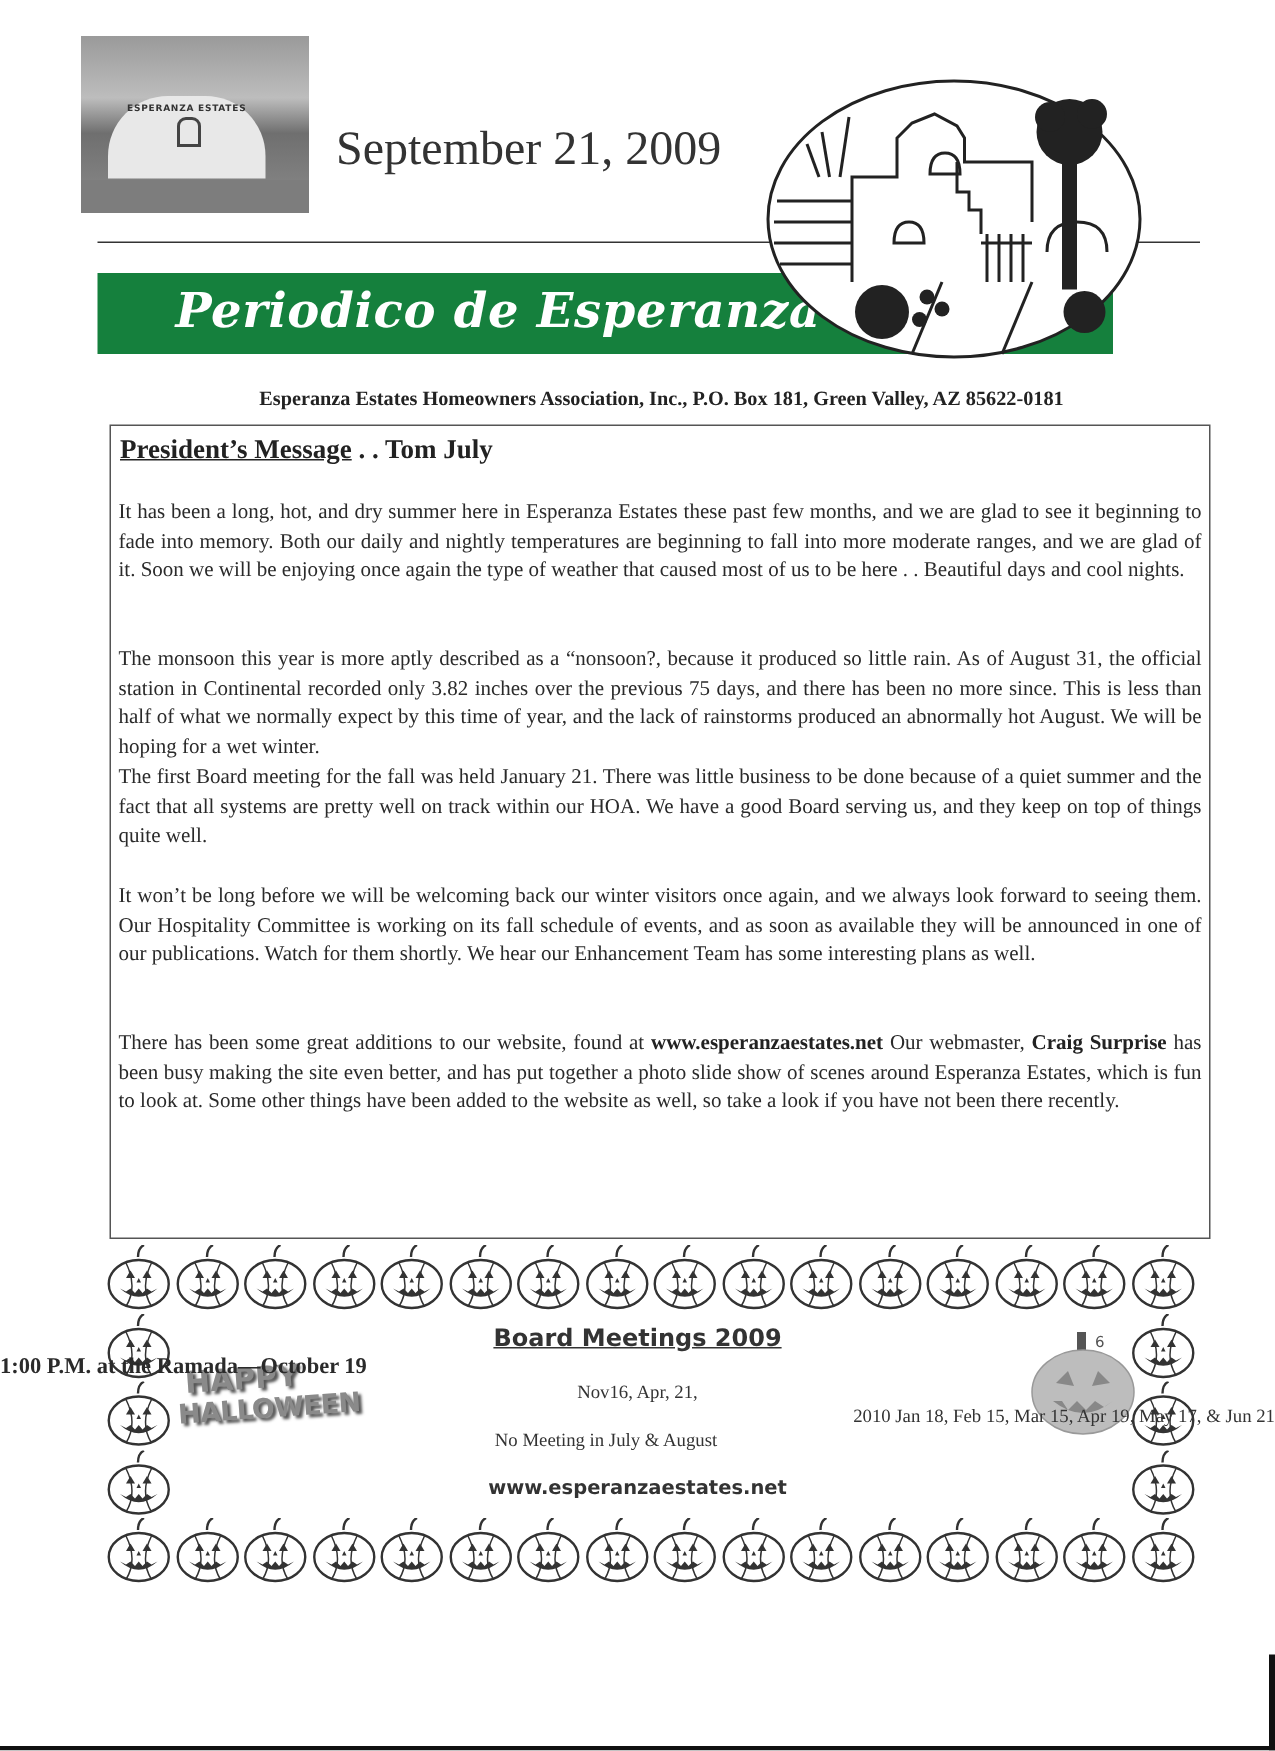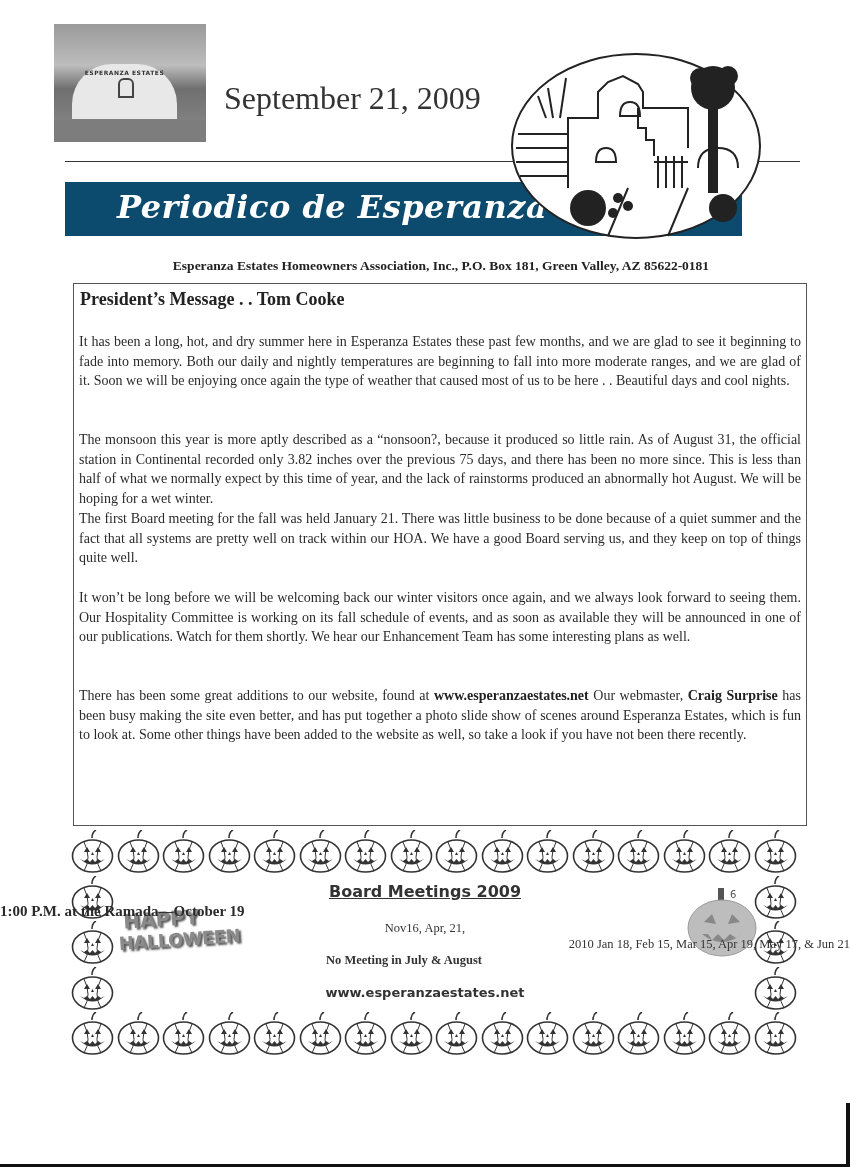--- a/index.html
+++ b/index.html
@@ -22,54 +22,54 @@
     position: absolute; left: 0; right: 0; top: 5px; text-align: center;
     font-family: "DejaVu Sans", sans-serif; font-size: 6px; font-weight: bold; color: #333; letter-spacing: 0.5px;
   }
   #photo .bell { position:absolute; left: 46px; top: 14px; width: 12px; height: 16px; border: 2px solid #444; border-radius: 6px 6px 0 0; }
   #photo .ground { position:absolute; left:0; right:0; bottom:0; height: 22px; background: #7d7d7d; }
   #date {
     left: 224px; top: 80px; font-size: 32px; color: #333;
   }
   #rule-top { left: 65px; top: 161px; width: 735px; height: 0; border-top: 1.5px solid #333; }
   #banner {
-    left: 65px; top: 182px; width: 677px; height: 54px; background: #0c4a6e;
+    left: 65px; top: 182px; width: 677px; height: 54px; background: #15803d;
   }
   #banner-title {
     position: absolute; left: 52px; top: 6px; color: #fff; font-size: 32px; font-weight: bold;
     font-style: italic; font-family: "DejaVu Serif", serif; letter-spacing: 0.5px;
   }
   
   #logo { left: 508px; top: 48px; width: 262px; height: 196px; }
   #address {
     left: 0; width: 850px; top: 258px; text-align: center; font-weight: bold; font-size: 13.5px; color: #222; padding-left: 16px;
   }
   
   #msg-box {
     left: 73px; top: 283px; width: 734px; height: 543px; border: 1px solid #555; box-sizing: border-box;
   }
   #msg-heading {
     position: absolute; left: 6px; top: 5px; font-size: 18px; font-weight: bold; color: #222;
   }
-  #msg-heading .u { }
+  #msg-heading .u { text-decoration: underline; }
   .para {
     position: absolute; left: 5px; right: 5px; font-size: 14px; line-height: 19.5px; text-align: justify; color: #2a2a2a;
   }
   .para b { color: #222; }
   
   #pumpkin-area { left: 70px; top: 830px; width: 745px; height: 228px; }
   .pumpkin { position: absolute; width: 45px; height: 44px; }
   #board-title {
     left: 0; width: 850px; top: 882px; text-align: center;
     font-family: "DejaVu Sans", sans-serif; font-weight: bold; font-size: 16px; text-decoration: underline; color: #333;
   }
   #board-time { left: 0; width: 850px; top: 903px; text-align: left; font-weight: bold; font-size: 15px; color: #2a2a2a; }
   #board-dates1 { left: 0; width: 850px; top: 921px; text-align: center; font-size: 12.5px; color: #333; }
   #board-dates2 { left: 0; width: 850px; top: 937px; text-align: right; font-size: 12.5px; color: #333; }
-  #board-nomeet { left: 0; width: 808px; top: 953px; text-align: center; font-weight: bold; font-size: 12.5px; color: #333; }
+  #board-nomeet { left: 0; width: 808px; top: 953px; text-align: center; font-weight: normal; font-size: 12.5px; color: #333; }
   #board-url {
     left: 0; width: 850px; top: 985px; text-align: center;
     font-family: "DejaVu Sans", sans-serif; font-weight: bold; font-size: 13px; color: #333;
   }
   #happy-halloween {
     left: 118px; top: 908px; width: 90px; font-family: "DejaVu Sans", sans-serif; font-weight: bold;
     color: #8a8a8a; text-shadow: 2px 2px 2px #555; line-height: 22px; transform: rotate(-4deg);
   }
   #happy-halloween .l1 { font-size: 20px; display:block; padding-left: 6px; }
   #happy-halloween .l2 { font-size: 18px; display:block; letter-spacing: -0.5px; }
@@ -130,21 +130,21 @@
     <line x1="45" y1="70" x2="40" y2="40"></line>
       <line x1="52" y1="70" x2="58" y2="30"></line>
       <line x1="38" y1="70" x2="30" y2="48"></line>
   </g>
 </svg>
 
 <div id="address" class="abs">Esperanza Estates Homeowners Association, Inc., P.O. Box 181, Green Valley, AZ 85622-0181</div>
 
 <div id="msg-box" class="abs">
   <div id="msg-heading">
-    <span class="u">President’s Message</span><span> . . Tom Cooke</span>
+    <span class="u">President’s Message</span><span> . . Tom July</span>
   </div>
   <div class="para" style="top:48px;"> It has been a long, hot, and dry summer here in Esperanza Estates these past few months, and we are glad to see it beginning to fade into memory.  Both our daily and nightly temperatures are beginning to fall into more moderate ranges, and we are glad of it.  Soon we will be enjoying once again the type of weather that caused most of us to be here . . Beautiful days and cool nights.</div>
   <div class="para" style="top:146px;">The monsoon this year is more aptly described as a “nonsoon?, because it produced so little rain.  As of August 31, the official station in Continental recorded only 3.82 inches over the previous 75 days, and there has been no more since.  This is less than half of what we normally expect by this time of year, and the lack of rainstorms produced an abnormally hot August.  We will be hoping for a wet winter.</div>
   <div class="para" style="top:225px;">The first Board meeting for the fall was held January 21.  There was little business to be done because of a quiet summer and the fact that all systems are pretty well on track within our HOA.  We have a good Board serving us, and they keep on top of things quite well.</div>
   <div class="para" style="top:304px;">It won’t be long before we will be welcoming back our winter visitors once again, and we always look forward to seeing them.  Our Hospitality Committee is working on its fall schedule of events, and as soon as available they will be announced in one of our publications.  Watch for them shortly.  We hear our Enhancement Team has some interesting plans as well.</div>
   <div class="para" style="top:402px;">
     <span>There has been some great additions to our website, found at </span><b>www.esperanzaestates.net</b><span>   Our webmaster, </span><b>Craig Surprise</b><span> has been busy making the site even better, and has put together a photo slide show of scenes around Esperanza Estates, which is fun to look at.  Some other things have been added to the website as well, so take a look if you have not been there recently.</span>
   </div>
 </div>
 

